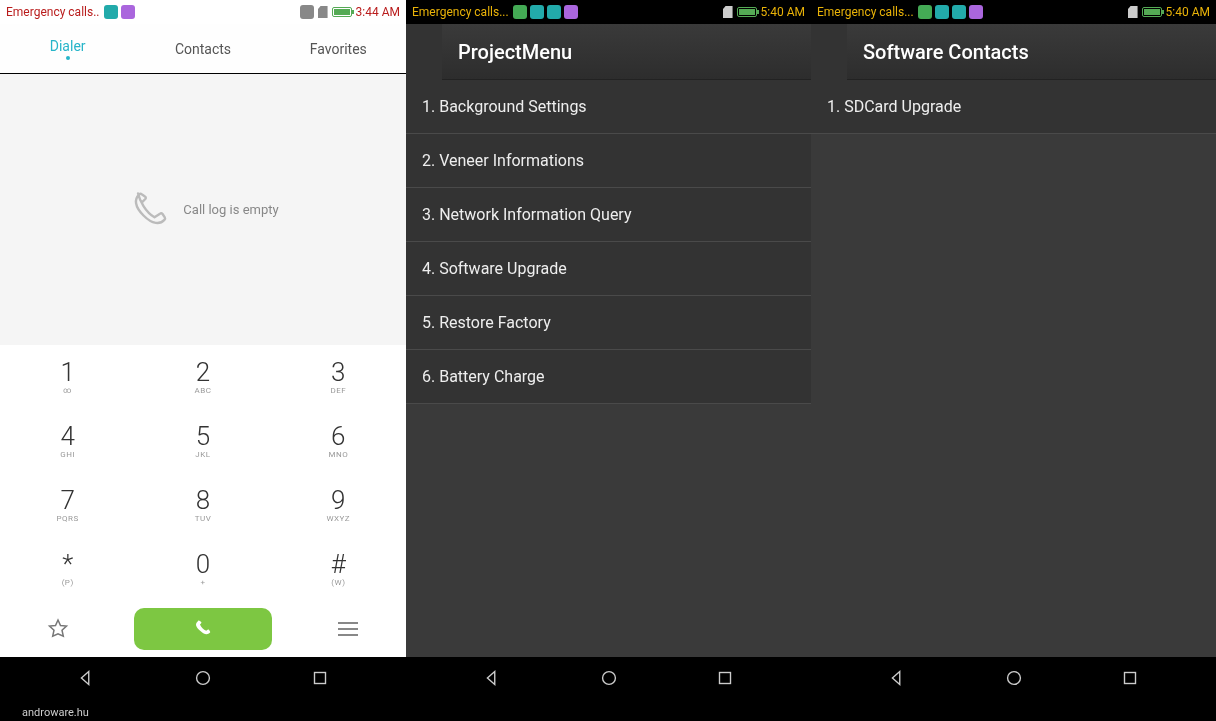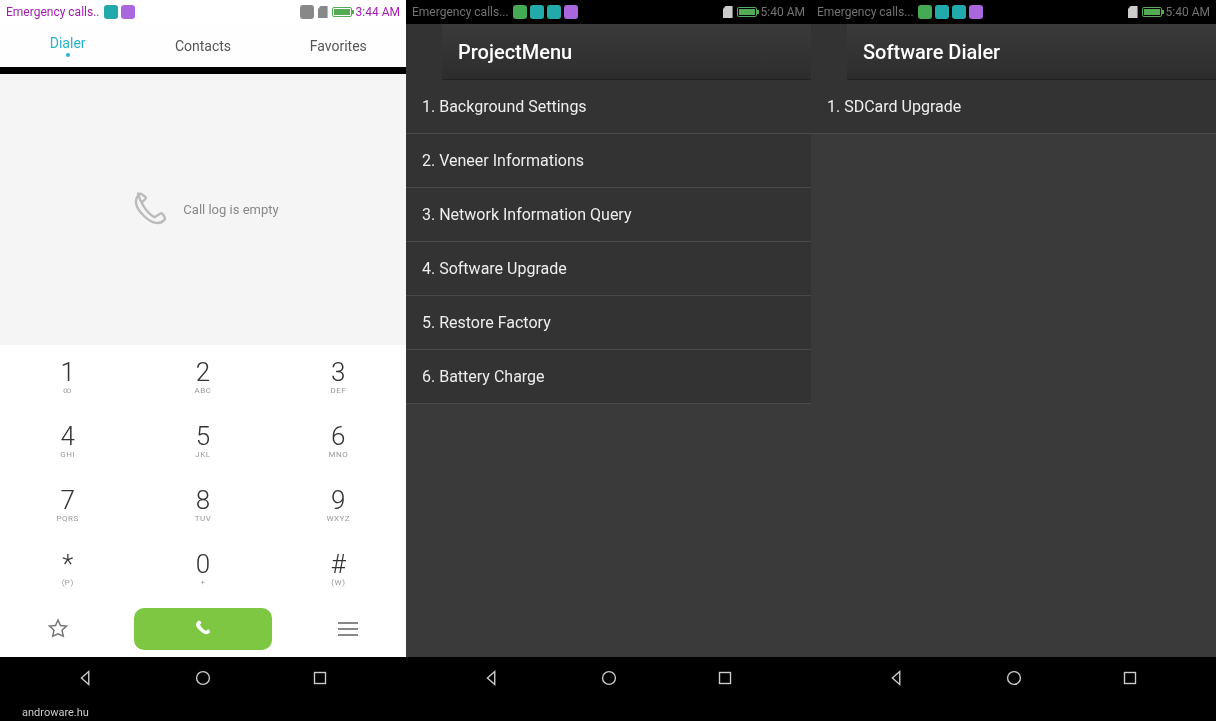--- a/index.html
+++ b/index.html
@@ -5,40 +5,40 @@
 * { margin: 0; padding: 0; box-sizing: border-box; font-family: -apple-system, BlinkMacSystemFont, "Segoe UI", Roboto, Arial, sans-serif; }
 body { width: 1216px; height: 721px; display: flex; flex-direction: column; background: #fff; }
 .screens { display: flex; width: 100%; flex: 1; }
 .screen { display: flex; flex-direction: column; }
 .screen1 { width: 406px; }
 .screen2 { width: 405px; }
 .screen3 { width: 405px; }
 
 
 .statusbar { height: 24px; display: flex; align-items: center; justify-content: space-between; padding: 0 6px; font-size: 12px; position: relative; }
-.sb-light { background: #fff; color: #a21caf; }
-.sb-dark { background: #000; color: #737373; }
+.sb-light { background: #fff; color: #b91c1c; }
+.sb-dark { background: #000; color: #eab308; }
 .sb-left { display: flex; align-items: center; gap: 4px; }
 .sb-right { display: flex; align-items: center; gap: 4px; }
 .sb-icons { display: flex; gap: 3px; }
 .sb-ico { width: 14px; height: 14px; border-radius: 3px; display: inline-flex; align-items: center; justify-content: center; font-size: 8px; color: #fff; }
 .sb-teal { background: #2aa; }
 .sb-green { background: #4a5; }
 .sb-purple { background: #a6d; }
 .sb-grey { background: #888; }
 .battery { width: 20px; height: 10px; border: 1px solid #5a5; border-radius: 2px; position: relative; }
 .battery::before { content: ''; position: absolute; top: 1px; left: 1px; right: 1px; bottom: 1px; background: #5a5; }
 .battery::after { content: ''; position: absolute; right: -3px; top: 2px; width: 2px; height: 4px; background: #5a5; }
 .sim-ico { width: 10px; height: 12px; background: #888; clip-path: polygon(30% 0, 100% 0, 100% 100%, 0 100%, 0 30%); }
 .sb-light .sim-ico { background: #888; }
 .sb-dark .sim-ico { background: #ccc; }
 .sb-time { font-weight: 400; }
 
 
-.tabs { height: 50px; display: flex; background: #fefefe; border-bottom: 7px solid #000000; }
+.tabs { height: 50px; display: flex; background: #fefefe; border-bottom: 1px solid #000000; }
 .tab { flex: 1; display: flex; flex-direction: column; align-items: center; justify-content: center; color: #555; font-size: 14px; cursor: pointer; }
 .tab.active { color: #27b5c9; }
 .tab-dot { width: 4px; height: 4px; border-radius: 50%; background: #27b5c9; margin-top: 2px; }
 .calllog-empty { flex: 1; display: flex; flex-direction: row; align-items: center; justify-content: center; gap: 12px; background: #f5f5f5; color: #999; }
 .phone-outline { width: 44px; height: 44px; }
 .calllog-text { font-size: 13px; color: #888; }
 .keypad { background: #fff; }
 .keypad-row { display: flex; }
 .key { flex: 1; height: 64px; display: flex; flex-direction: column; align-items: center; justify-content: center; cursor: pointer; }
 .key-num { font-size: 26px; font-weight: 300; color: #333; line-height: 1; }
@@ -264,21 +264,21 @@
           <span class="sb-ico sb-purple"></span>
         </span>
       </div>
       <div class="sb-right">
         <span class="sim-ico"></span>
         <span class="battery"></span>
         <span class="sb-time">5:40 AM</span>
       </div>
     </div>
     <div class="dark-screen">
-      <div class="dark-header">Software Dialer</div>
+      <div class="dark-header">Software Contacts</div>
       <div class="dark-list">
         <div class="dark-item">1. SDCard Upgrade</div>
       </div>
       <div class="dark-rest"></div>
     </div>
     <div class="navbar">
       <div class="nav-btn">
         <svg class="nav-ico" viewBox="0 0 24 24">
             <path d="M15 5l-8 7 8 7z"></path>
           </svg>

